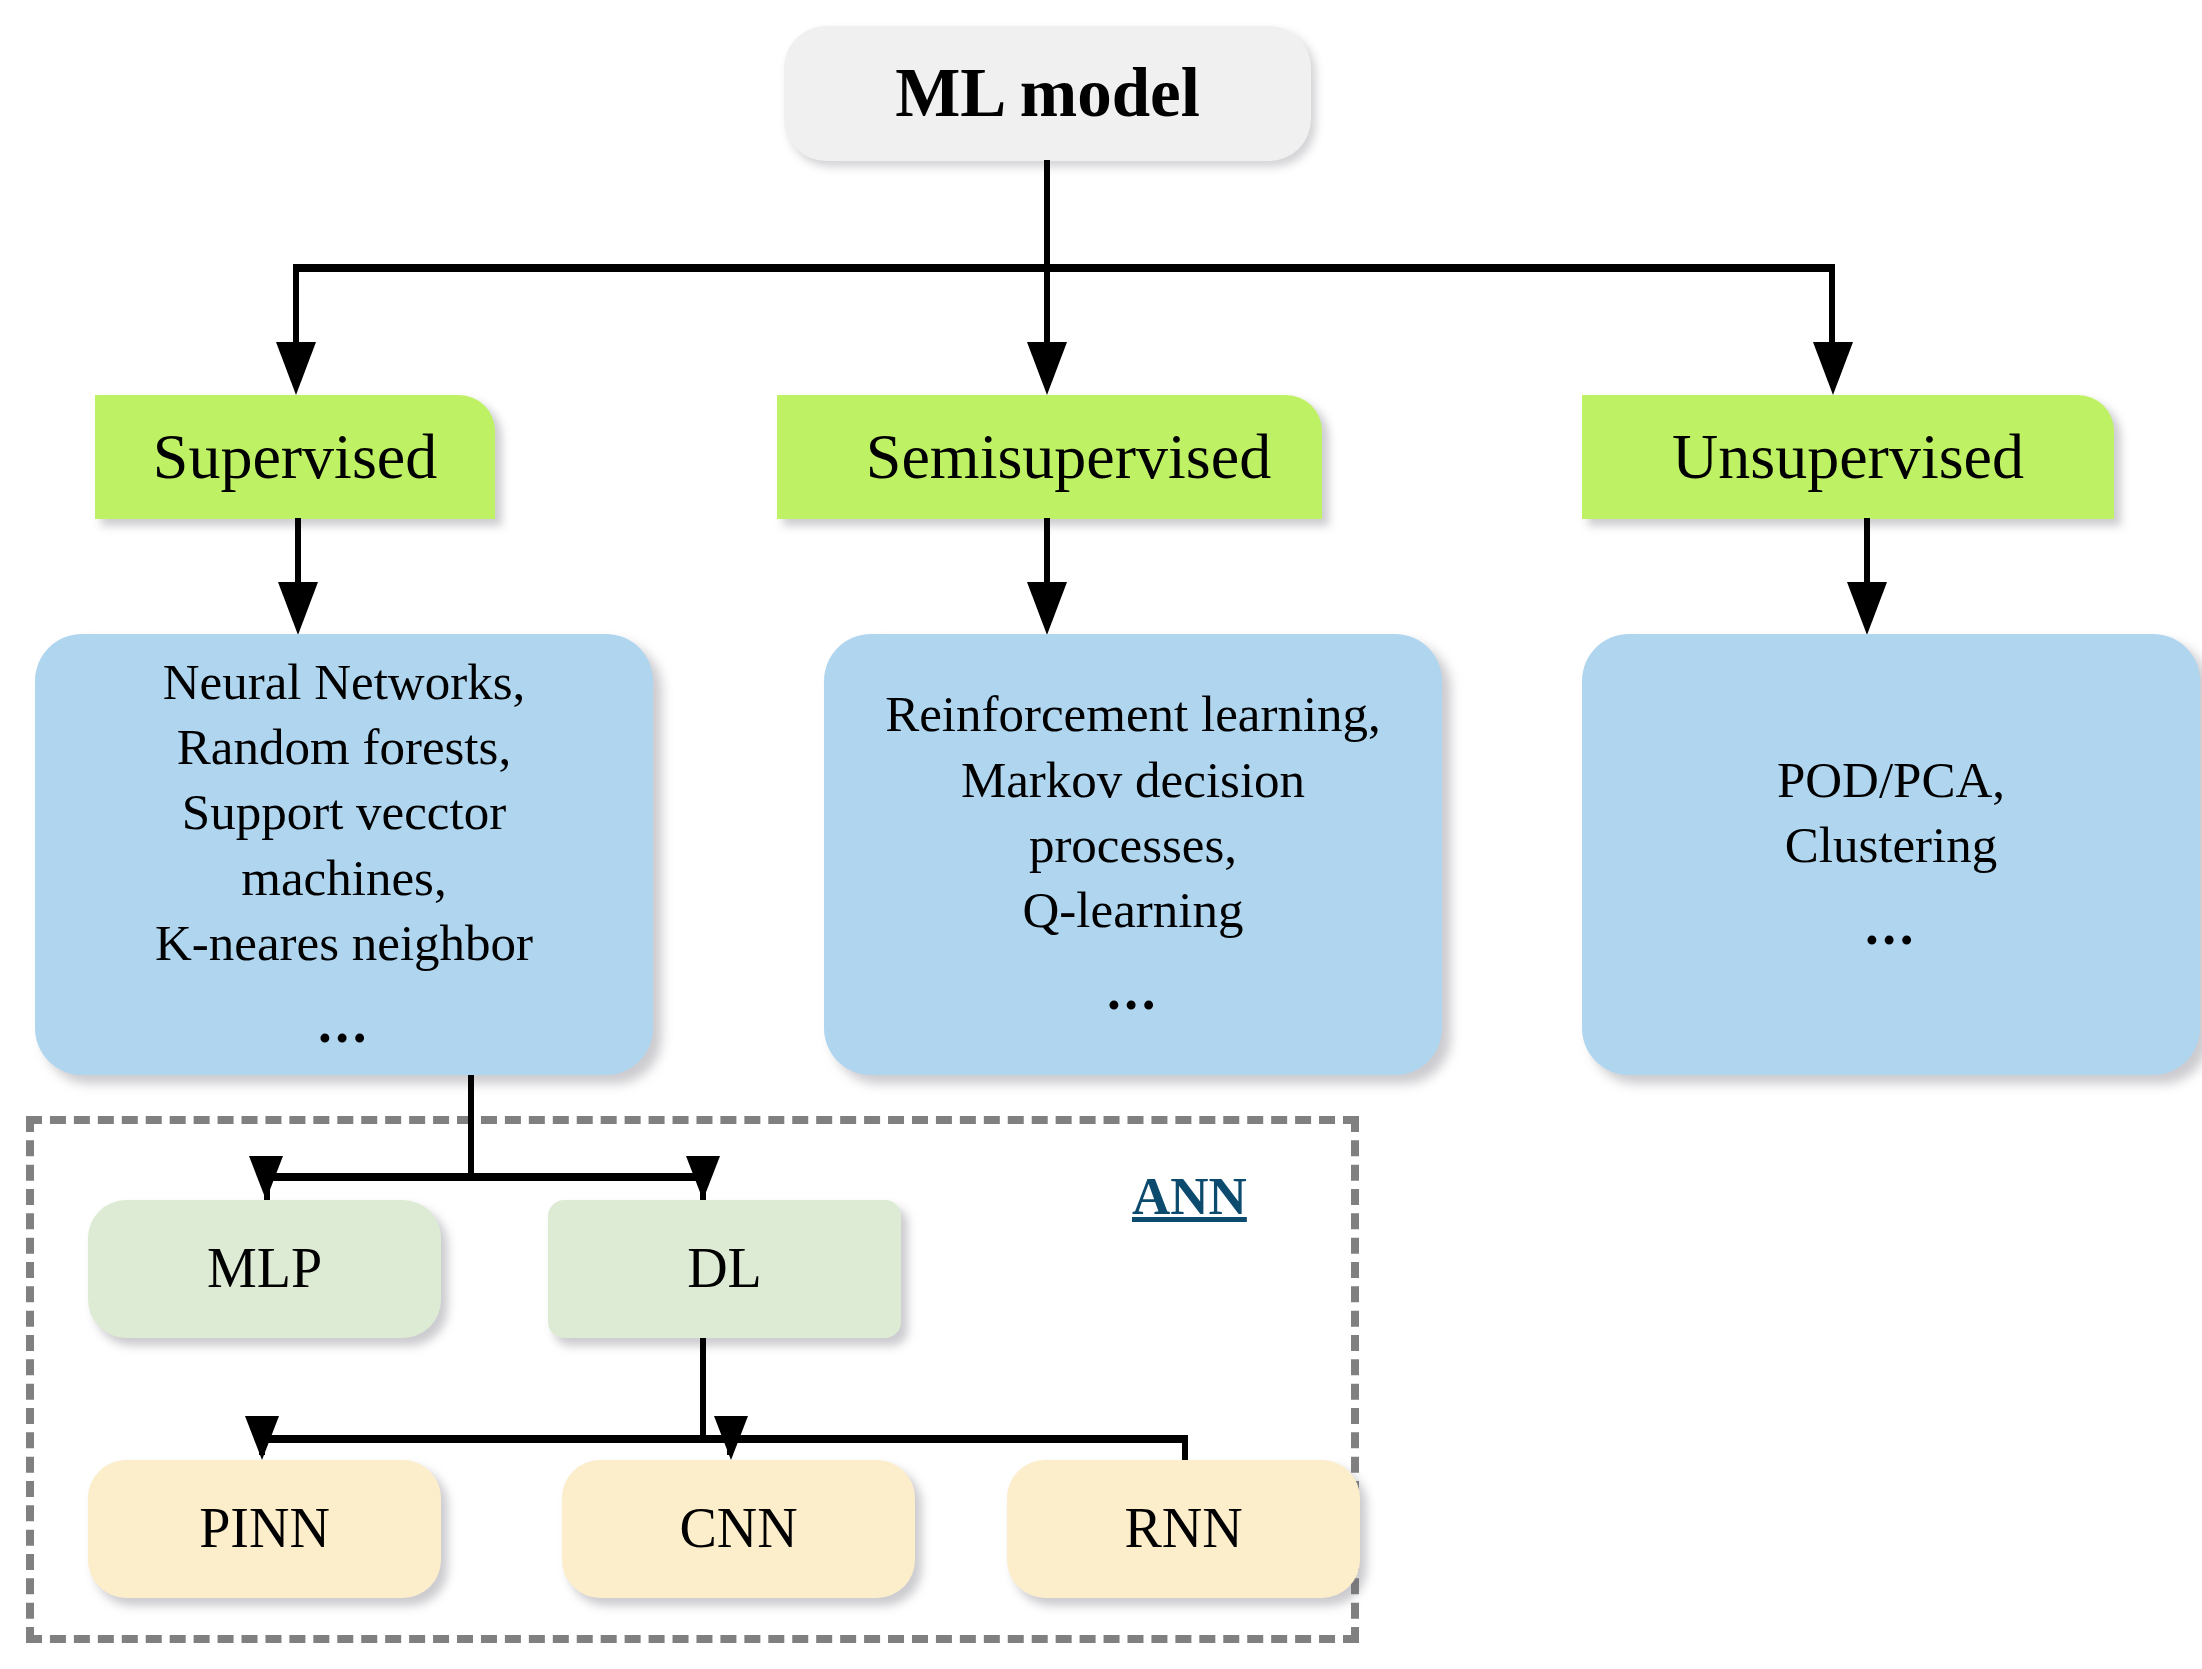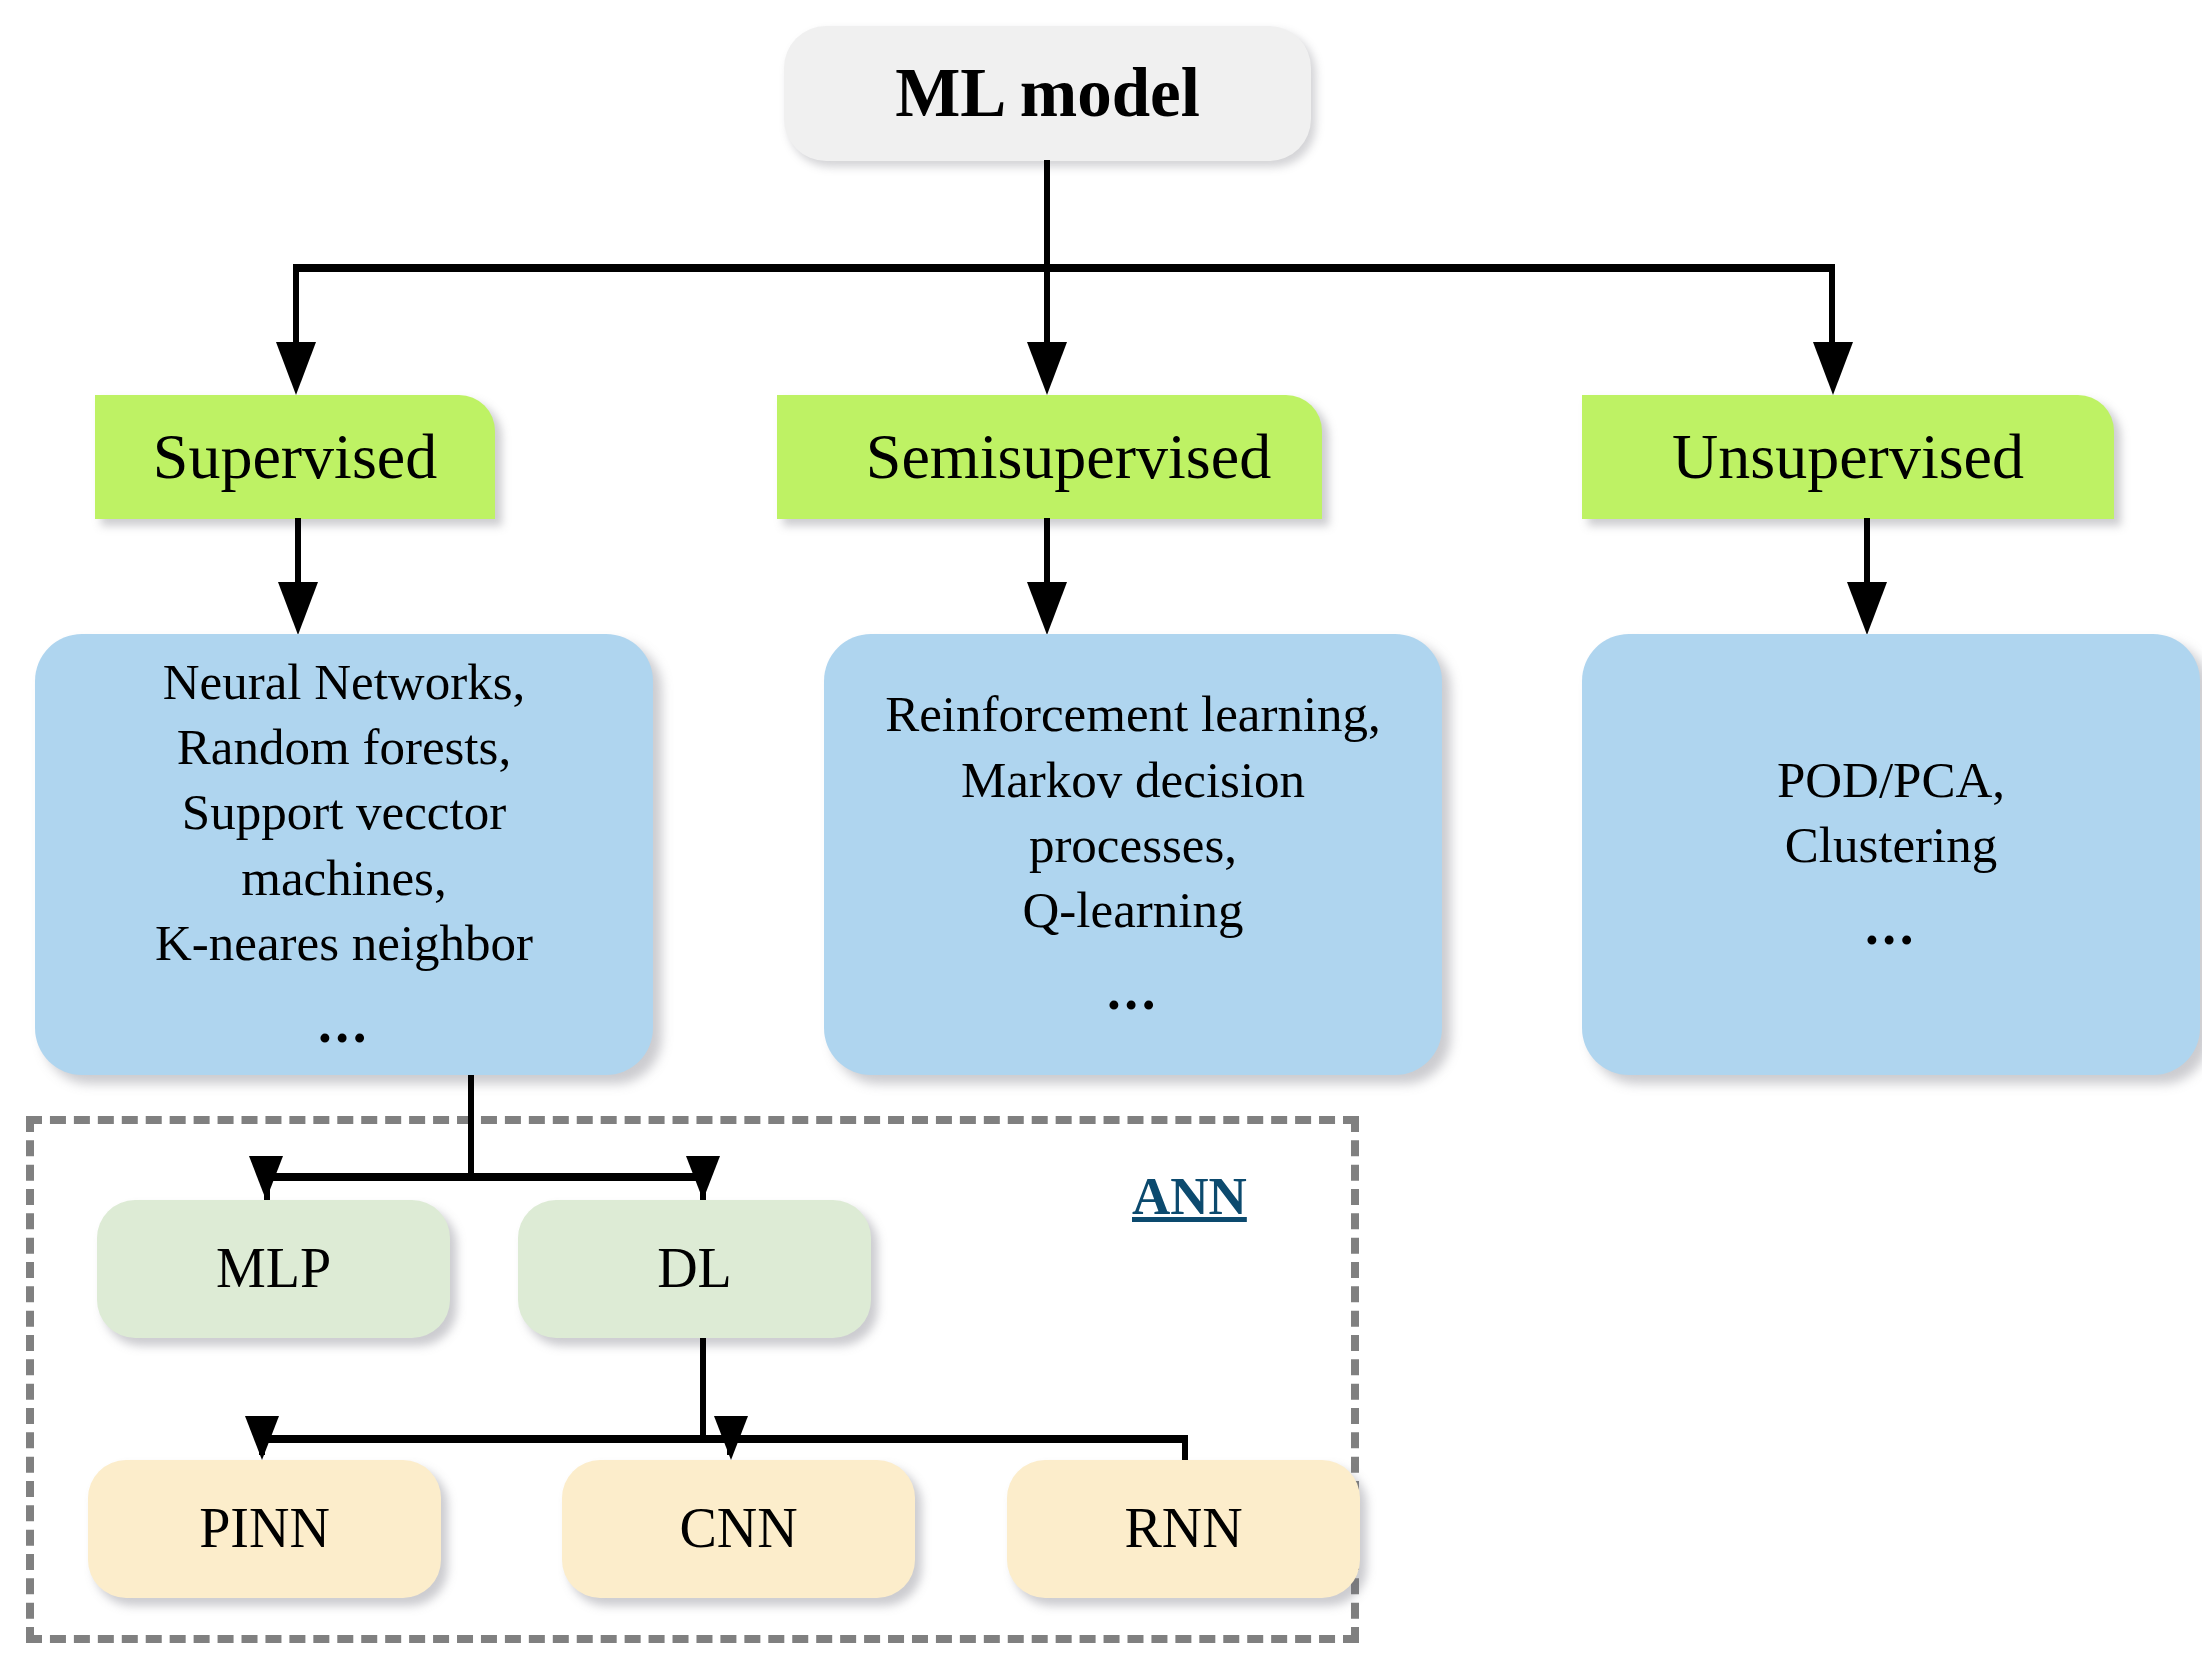--- a/index.html
+++ b/index.html
@@ -96,22 +96,22 @@
 
   
   .ann-node {
     background: #DDEBD5;
     border-radius: 38px;
     top: 1200px;
     height: 138px;
     font-size: 56px;
     box-shadow: 6.4px 7.3px 10px rgba(110,110,120,0.35);
   }
-  #ann-mlp { left: 97px; width: 353px; }
-  #ann-dl  { left: 518px; width: 353px; }
+  #ann-mlp { left: 88px; width: 353px; }
+  #ann-dl  { left: 548px; width: 353px; border-radius: 16px; }
 
   
   .dl-node {
     background: #FCEDCB;
     border-radius: 38px;
     top: 1460px;
     height: 138px;
     font-size: 56px;
     box-shadow: 6.4px 7.3px 10px rgba(110,110,120,0.35);
   }

